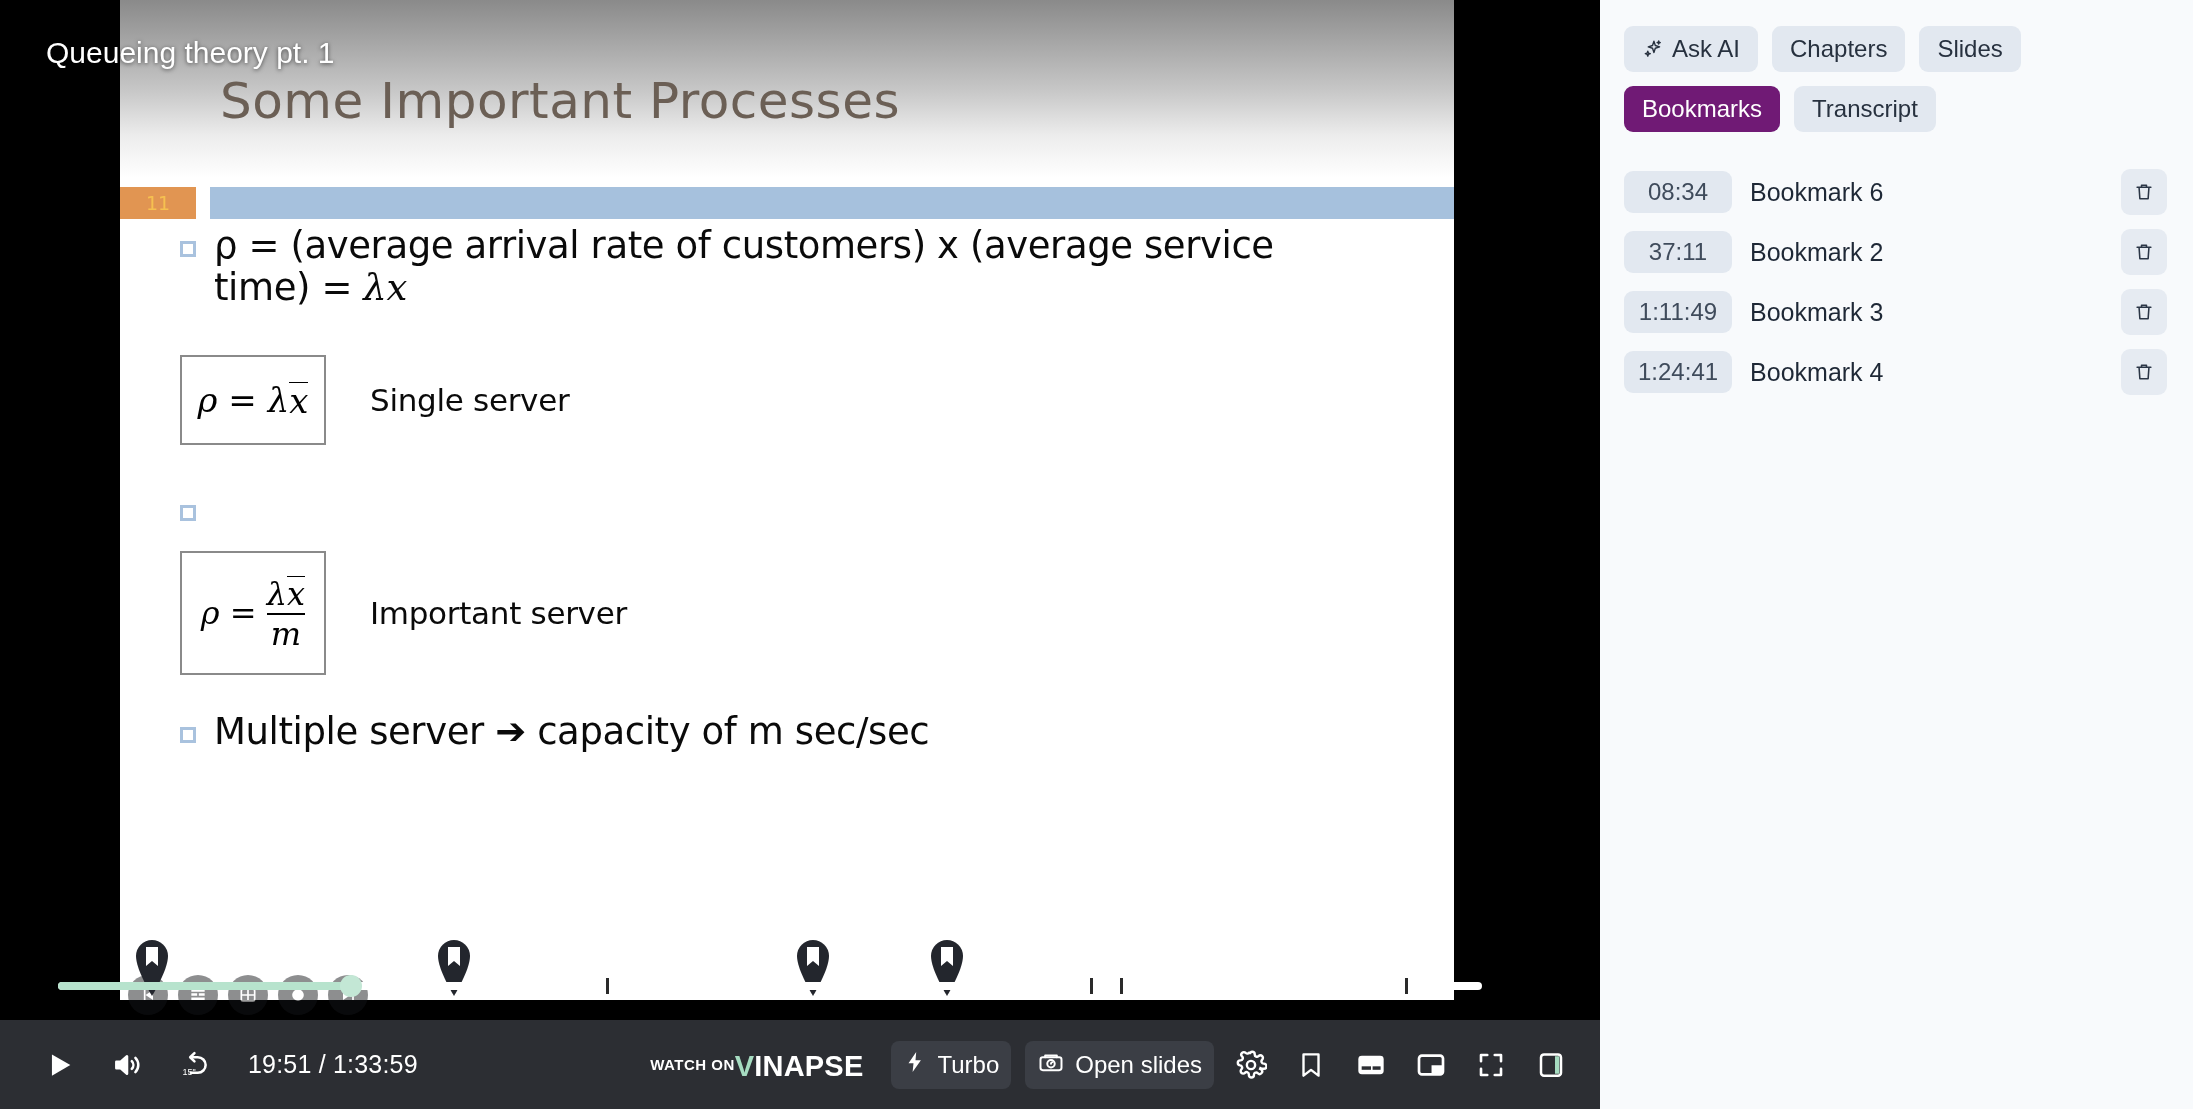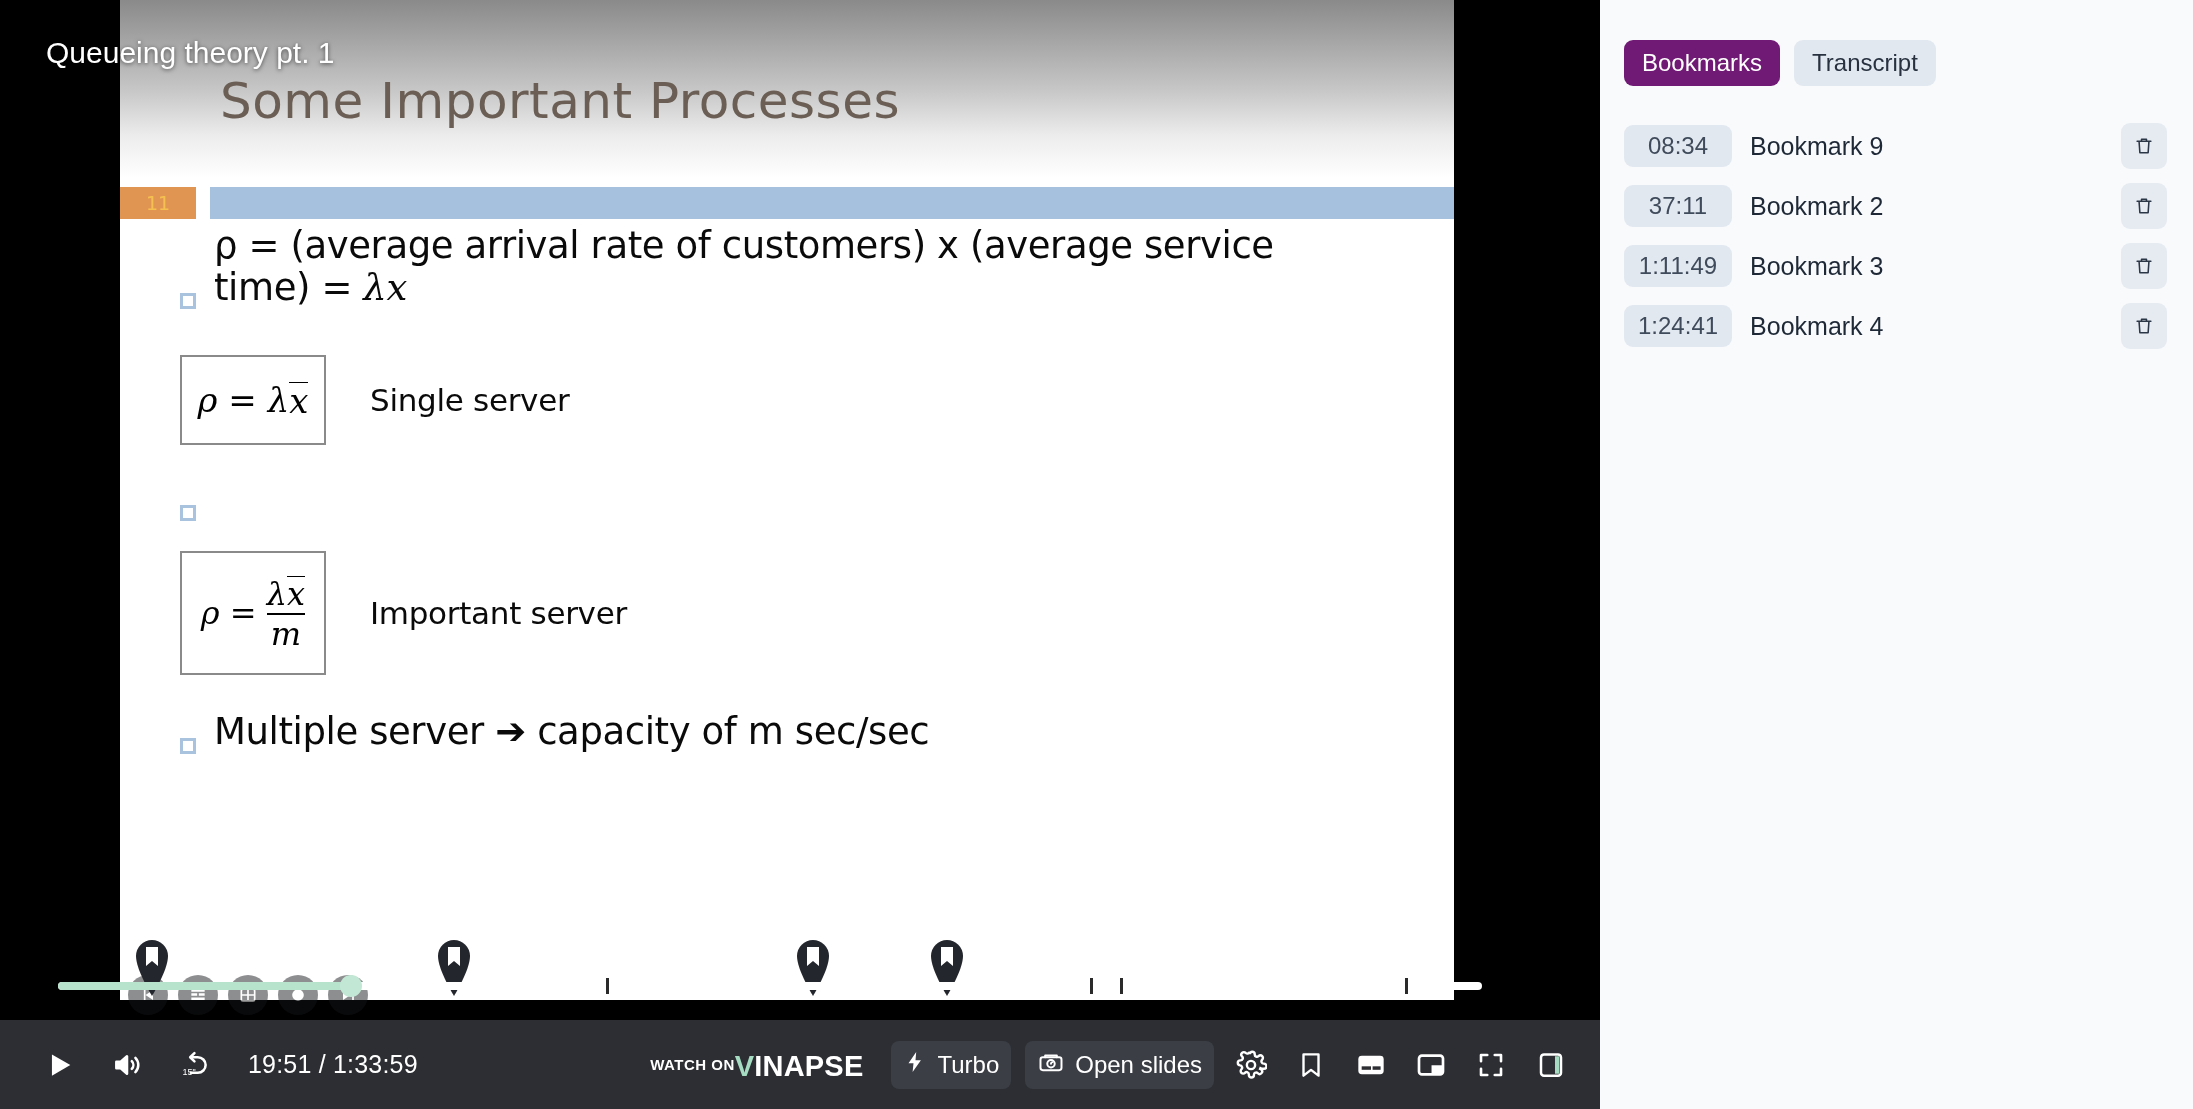--- a/index.html
+++ b/index.html
@@ -89,21 +89,21 @@
 
   .slide-body {
     position: absolute;
     left: 0; top: 225px;
     width: 100%;
     padding: 0 36px 0 60px;
   }
 
   .bullet-row {
     display: flex;
-    align-items: flex-end;
+    align-items: flex-start;
     gap: 18px;
     color: #000000;
   }
   .bullet-sq {
     flex: 0 0 auto;
     width: 16px; height: 16px;
     margin-top: 16px;
     border: 3px solid #a9c2de;
     background: #ffffff;
   }
@@ -564,35 +564,53 @@
             <rect x="15.2" y="5" width="3.4" height="14" fill="#a6dcc1" stroke="none"></rect>
           </svg>
         </div>
 
       </div>
     </div>
   </div>
 
   <div id="sidebar">
 
+    <div id="sidebar-tabs-row1">
+      <div class="tab">
+        <span>
+          <svg width="22" height="22" viewBox="0 0 24 24" fill="none" stroke="currentColor" stroke-width="1.5" stroke-linejoin="round">
+            <path d="M13 3.5 14.5 8.2 19.2 9.7 14.5 11.2 13 15.9 11.5 11.2 6.8 9.7 11.5 8.2z"></path>
+            <path d="M6.3 14.4l.7 2 2 .7-2 .7-.7 2-.7-2-2-.7 2-.7z"></path>
+            <path d="M18.2 3.2l.45 1.3 1.3.45-1.3.45-.45 1.3-.45-1.3-1.3-.45 1.3-.45z"></path>
+          </svg>
+        </span>
+        <span>Ask AI</span>
+      </div>
+      <div class="tab">
+        <span>Chapters</span>
+      </div>
+      <div class="tab">
+        <span>Slides</span>
+      </div>
+    </div>
 
     <div id="sidebar-tabs-row2">
       <div class="tab active">
         <span>Bookmarks</span>
       </div>
       <div class="tab">
         <span>Transcript</span>
       </div>
     </div>
 
     <div id="bookmark-list">
 
       <div class="bk-row">
         <div class="bk-time">08:34</div>
-        <div class="bk-label">Bookmark 9</div>
+        <div class="bk-label">Bookmark 6</div>
         <div class="bk-del">
           <svg width="22" height="22" viewBox="0 0 24 24" fill="none" stroke="currentColor" stroke-width="1.7" stroke-linecap="round" stroke-linejoin="round">
             <path d="M4.5 6.8h15M9.3 6.8V4.7h5.4v2.1M6.6 6.8l.9 12.5h9l.9-12.5"></path>
           </svg>
         </div>
       </div>
 
       <div class="bk-row">
         <div class="bk-time">37:11</div>
         <div class="bk-label">Bookmark 2</div>

